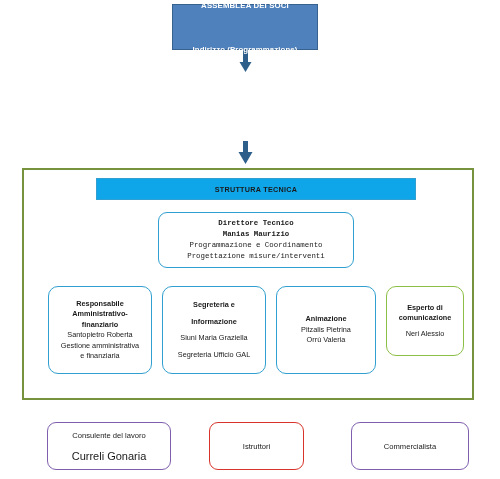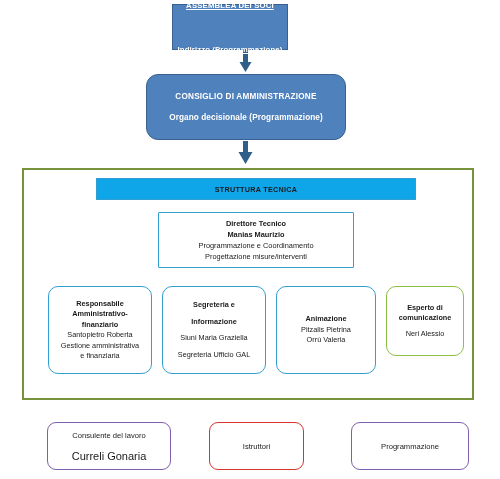--- a/index.html
+++ b/index.html
@@ -25,26 +25,25 @@
     display: flex;
     flex-direction: column;
     align-items: center;
     justify-content: center;
     text-align: center;
   }
   
   .box-assembly {
     left: 172px;
     top: 4px;
-    width: 116px;
+    width: 146px;
     height: 46px;
     background: #4f81bd;
     border: 1.5px solid #37618e;
     color: #ffffff;
-    text-decoration: underline;
   }
   .box-assembly .ln1 {
     font-size: 7.8px;
     font-weight: bold;
     letter-spacing: 0.15px;
     margin-bottom: 9px;
   }
   .box-assembly .ln2 {
     font-size: 7.8px;
     font-weight: bold;
@@ -98,24 +97,25 @@
     font-weight: bold;
     letter-spacing: 0.3px;
   }
   
   .box-direttore {
     left: 158px;
     top: 212px;
     width: 196px;
     height: 56px;
     border: 1.3px solid #31a0d0;
-    border-radius: 1px;
+    border-radius: 9px;
     background: #ffffff;
     color: #1a1a1a;
     padding: 3px 4px;
+    font-family: Liberation Mono, monospace;
   }
   .box-direttore .b {
     font-size: 7.4px;
     font-weight: bold;
     line-height: 11px;
   }
   .box-direttore .n {
     font-size: 7.4px;
     line-height: 11px;
   }
@@ -206,24 +206,20 @@
     </g>
   </svg>
 
   <div class="green-container"></div>
 
   <div class="node box-assembly">
     <div class="ln1">ASSEMBLEA DEI SOCI</div>
     <div class="ln2">Indirizzo (Programmazione)</div>
   </div>
 
-  <div class="node box-cda">
-    <div class="ln1">CONSIGLIO DI AMMINISTRAZIONE</div>
-    <div class="ln2">Organo decisionale (Programmazione)</div>
-  </div>
 
   <div class="node box-struttura">
     <div class="ln1">STRUTTURA TECNICA</div>
   </div>
 
   <div class="node box-direttore">
     <div class="b">Direttore Tecnico</div>
     <div class="b">Manias Maurizio</div>
     <div class="n">Programmazione e Coordinamento</div>
     <div class="n">Progettazione misure/interventi</div>
@@ -261,16 +257,16 @@
   <div class="node advisor adv-consulente">
     <div class="ln1">Consulente del lavoro</div>
     <div class="ln2">Curreli Gonaria</div>
   </div>
 
   <div class="node advisor adv-istruttori">
     <div class="ln1">Istruttori</div>
   </div>
 
   <div class="node advisor adv-commercial">
-    <div class="ln1">Programmazione</div>
+    <div class="ln1">Commercialista</div>
   </div>
 
 </div>
 
 </body></html>

